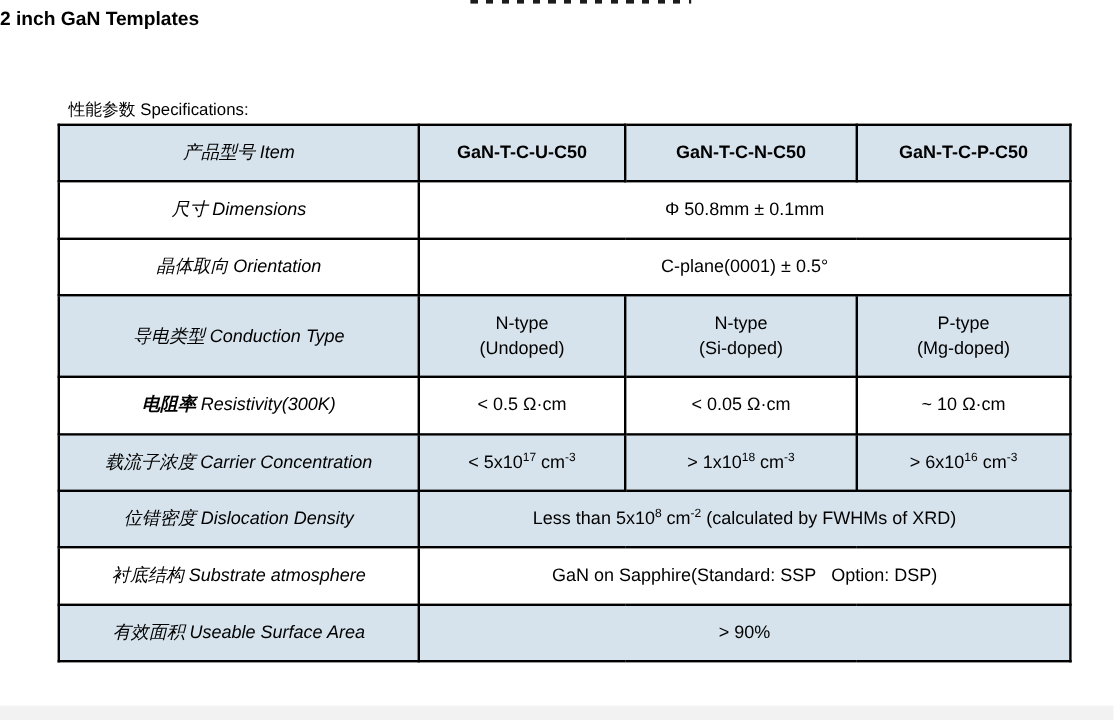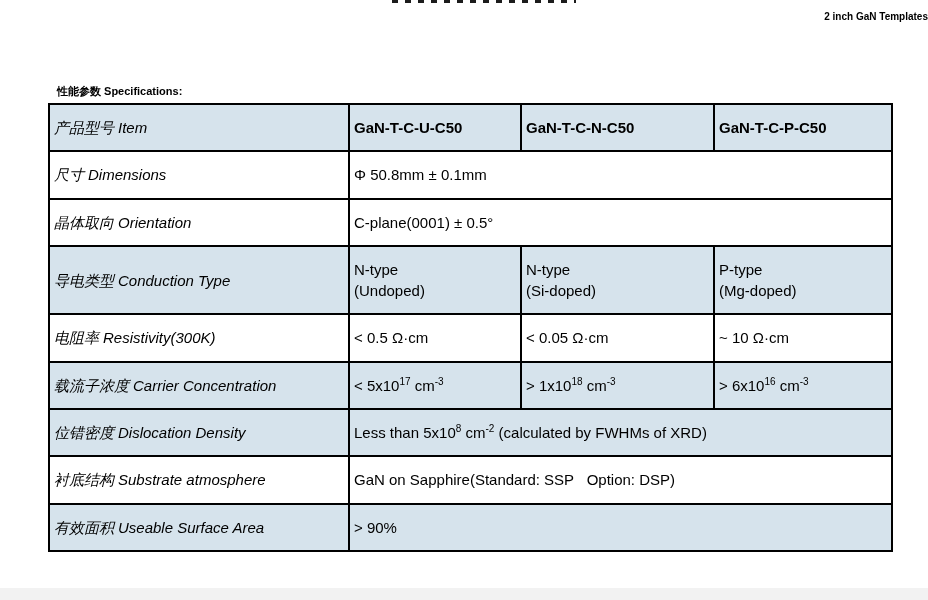--- a/index.html
+++ b/index.html
@@ -7,41 +7,41 @@
     width:928px;height:600px;position:relative;overflow:hidden;
     background:#ffffff;color:#000;
     font-family:"Liberation Sans","DejaVu Sans",sans-serif;
   }
   .clipped-frag{
     position:absolute;top:0;left:392px;width:184px;height:3px;
     background:repeating-linear-gradient(90deg,#1c1c1c 0 6px,transparent 6px 13px);
   }
   .doc-title{
     position:absolute;top:7px;left:0;width:100%;
-    text-align:right;font-weight:bold;font-size:10px;line-height:20px;
+    text-align:left;font-weight:bold;font-size:16px;line-height:20px;
   }
   .section-heading{
     position:absolute;top:83px;left:57px;
-    font-weight:bold;font-size:11px;line-height:17px;
+    font-weight:normal;font-size:14px;line-height:17px;
   }
   table.spec{
     position:absolute;top:103px;left:48px;width:843px;
     border-collapse:collapse;table-layout:fixed;
     font-size:15px;
   }
   table.spec td{
     border:2px solid var(--table-border,#000000);
-    vertical-align:middle;text-align:left;
+    vertical-align:middle;text-align:center;
     padding:12px 4px;line-height:1.42;
     overflow:hidden;
   }
   tr.fill td{background:var(--cell-fill,#d6e3ec);}
   td.lbl{text-align:left;padding-left:8px;font-style:italic;}
   td.hdr-val{font-weight:bold;}
-  .zh-strong{font-weight:normal;}
+  .zh-strong{font-weight:bold;}
   .en{margin-left:4px;}
   sup{font-size:10px;line-height:0;margin-top:32px;}
   .footer-strip{
     position:absolute;left:0;bottom:0;width:928px;height:12px;
     background:var(--footer-strip,#f2f2f2);
   }
 </style>
 </head>
 <body>
 

